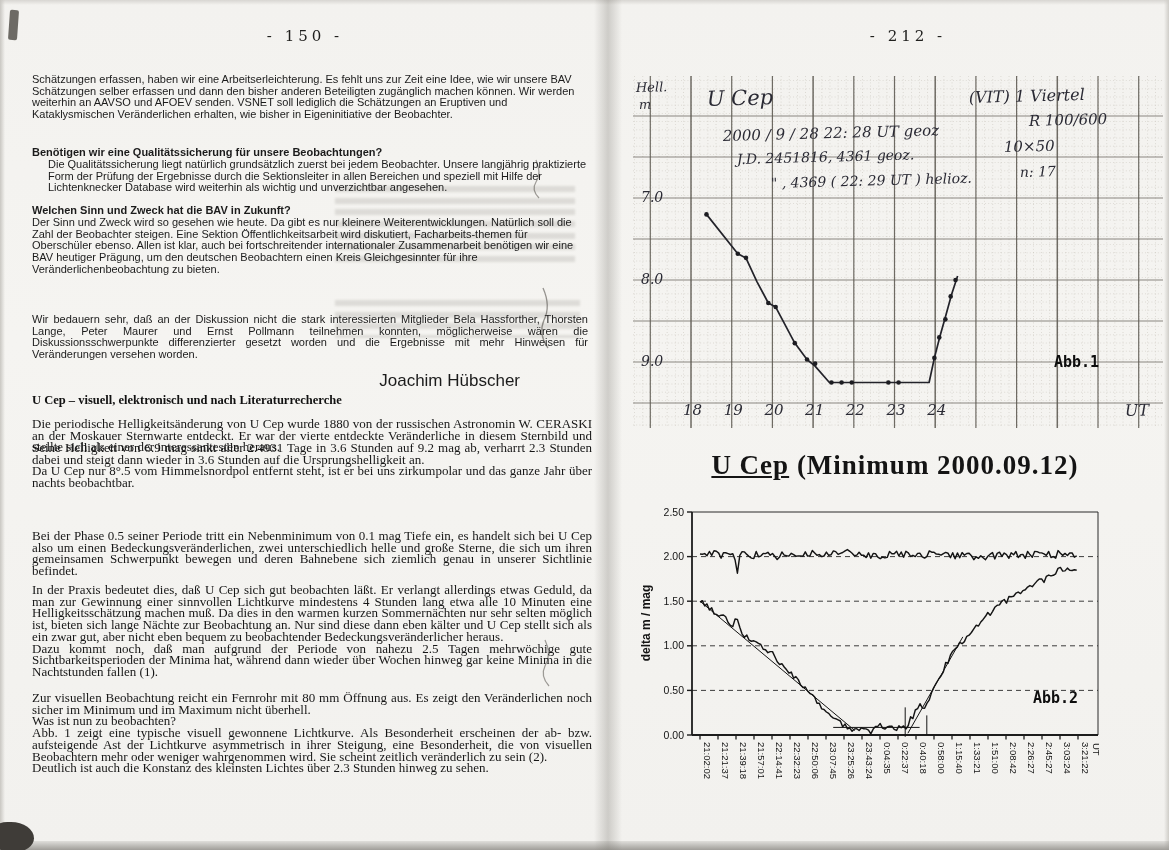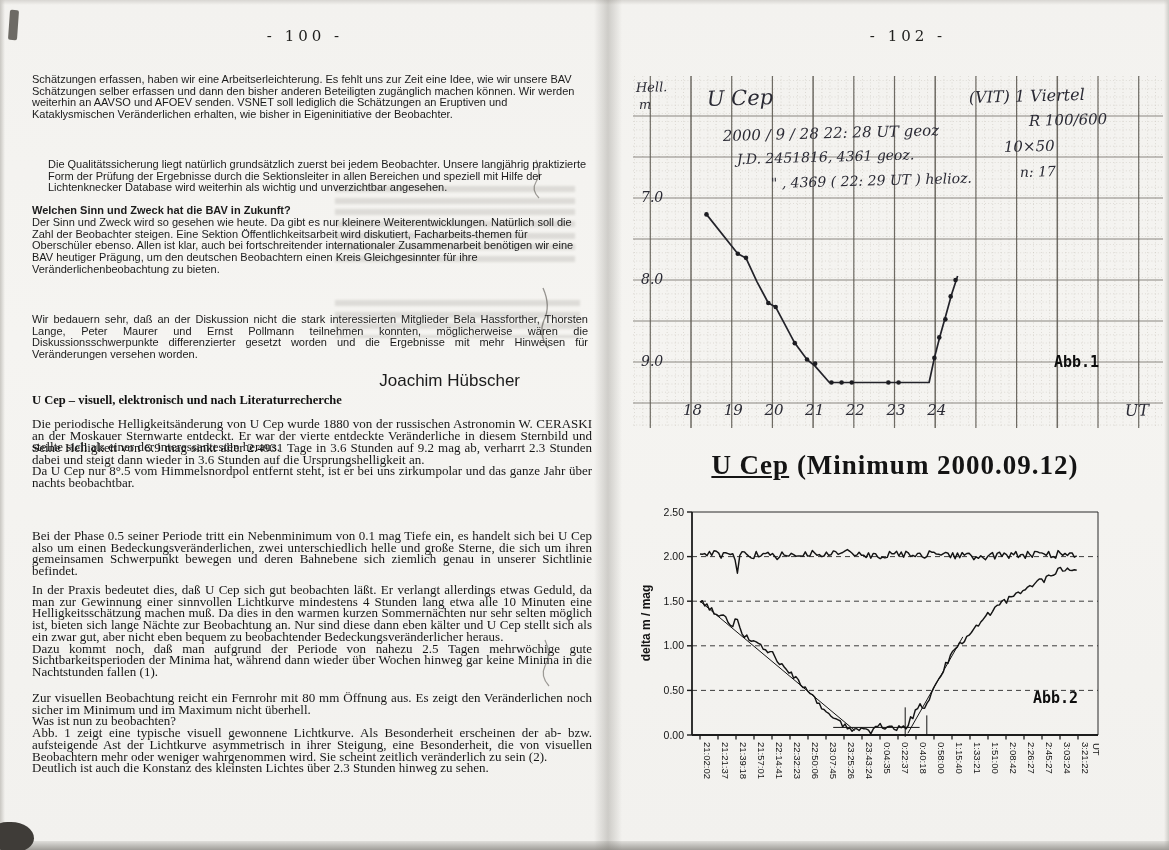--- a/index.html
+++ b/index.html
@@ -44,24 +44,25 @@
   <div class="abs smudgeTL" style="left:9px;top:10px;width:9px;height:30px;"></div>
   <div class="abs gutter" style="left:594px;top:0;width:28px;height:850px;"></div>
   <div class="abs bleed" style="left:335px;top:186px;width:240px;height:76px;"></div>
   <div class="abs bleed" style="left:335px;top:300px;width:245px;height:38px;"></div>
   <svg class="abs" style="left:0;top:0;" width="1169" height="850">
     <path d="M536,160 q6,14 0,22 q-5,8 3,16" fill="none" stroke="rgba(70,66,60,.5)" stroke-width="1.2"></path>
     <path d="M543,288 q8,18 1,32 q-6,14 4,28" fill="none" stroke="rgba(70,66,60,.55)" stroke-width="1.3"></path>
     <path d="M545,640 q7,14 0,26 q-5,10 4,20" fill="none" stroke="rgba(70,66,60,.5)" stroke-width="1.2"></path>
   </svg>
 
-  <div class="abs pageno" style="left:215px;top:27px;width:180px;">- 100 -</div>
+  <div class="abs pageno" style="left:215px;top:27px;width:180px;">- 150 -</div>
 
   <div class="abs sans" style="left:32px;top:74px;width:556px;">Schätzungen erfassen, haben wir eine Arbeitserleichterung. Es fehlt uns zur Zeit eine Idee, wie wir unsere BAV Schätzungen selber erfassen und dann den bisher anderen Beteiligten zugänglich machen können. Wir werden weiterhin an AAVSO und AFOEV senden. VSNET soll lediglich die Schätzungen an Eruptiven und Kataklysmischen Veränderlichen erhalten, wie bisher in Eigeninitiative der Beobachter.</div>
 
+  <div class="abs sans b" style="left:32px;top:147px;width:556px;">Benötigen wir eine Qualitätssicherung für unsere Beobachtungen?</div>
   <div class="abs sans" style="left:48px;top:159px;width:556px;">Die Qualitätssicherung liegt natürlich grundsätzlich zuerst bei jedem Beobachter. Unsere langjährig praktizierte Form der Prüfung der Ergebnisse durch die Sektionsleiter in allen Bereichen und speziell mit Hilfe der Lichtenknecker Database wird weiterhin als wichtig und unverzichtbar angesehen.</div>
 
   <div class="abs sans b" style="left:32px;top:205px;width:556px;">Welchen Sinn und Zweck hat die BAV in Zukunft?</div>
   <div class="abs sans" style="left:32px;top:217px;width:556px;">Der Sinn und Zweck wird so gesehen wie heute. Da gibt es nur kleinere Weiterentwicklungen. Natürlich soll die Zahl der Beobachter steigen. Eine Sektion Öffentlichkeitsarbeit wird diskutiert, Facharbeits-themen für Oberschüler ebenso. Allen ist klar, auch bei fortschreitender internationaler Zusammenarbeit benötigen wir eine BAV heutiger Prägung, um den deutschen Beobachtern einen Kreis Gleichgesinnter für ihre Veränderlichenbeobachtung zu bieten.</div>
 
   <div class="abs sans" style="left:32px;top:314px;width:556px;text-align:justify;">Wir bedauern sehr, daß an der Diskussion nicht die stark interessierten Mitglieder Bela Hassforther, Thorsten Lange, Peter Maurer und Ernst Pollmann teilnehmen konnten, möglicherweise wären die Diskussionsschwerpunkte differenzierter gesetzt worden und die Ergebnisse mit mehr Hinweisen für Veränderungen versehen worden.</div>
   <div class="abs sig" style="left:32px;top:371px;width:488px;">Joachim Hübscher</div>
 
   <div class="abs article-h" style="left:32px;top:393px;width:556px;">U Cep – visuell, elektronisch und nach Literaturrecherche</div>
 
@@ -69,21 +70,21 @@
   <div class="abs serif" style="left:32px;top:442px;width:560px;">Seine Helligkeit von 6.9 mag sinkt aller 2.4931 Tage in 3.6 Stunden auf 9.2 mag ab, verharrt 2.3 Stunden dabei und steigt dann wieder in 3.6 Stunden auf die Ursprungshelligkeit an.
 Da U Cep nur 8°.5 vom Himmelsnordpol entfernt steht, ist er bei uns zirkumpolar und das ganze Jahr über nachts beobachtbar.</div>
   <div class="abs serif" style="left:32px;top:530px;width:560px;">Bei der Phase 0.5 seiner Periode tritt ein Nebenminimum von 0.1 mag Tiefe ein, es handelt sich bei U Cep also um einen Bedeckungsveränderlichen, zwei unterschiedlich helle und große Sterne, die sich um ihren gemeinsamen Schwerpunkt bewegen und deren Bahnebene sich ziemlich genau in unserer Sichtlinie befindet.</div>
   <div class="abs serif" style="left:32px;top:584px;width:560px;">In der Praxis bedeutet dies, daß U Cep sich gut beobachten läßt. Er verlangt allerdings etwas Geduld, da man zur Gewinnung einer sinnvollen Lichtkurve mindestens 4 Stunden lang etwa alle 10 Minuten eine Helligkeitsschätzung machen muß. Da dies in den warmen kurzen Sommernächten nur sehr selten möglich ist, bieten sich lange Nächte zur Beobachtung an. Nur sind diese dann eben kälter und U Cep stellt sich als ein zwar gut, aber nicht eben bequem zu beobachtender Bedeckungsveränderlicher heraus.
 Dazu kommt noch, daß man aufgrund der Periode von nahezu 2.5 Tagen mehrwöchige gute Sichtbarkeitsperioden der Minima hat, während dann wieder über Wochen hinweg gar keine Minima in die Nachtstunden fallen (1).</div>
   <div class="abs serif" style="left:32px;top:692px;width:560px;">Zur visuellen Beobachtung reicht ein Fernrohr mit 80 mm Öffnung aus. Es zeigt den Veränderlichen noch sicher im Minimum und im Maximum nicht überhell.
 Was ist nun zu beobachten?
 Abb. 1 zeigt eine typische visuell gewonnene Lichtkurve. Als Besonderheit erscheinen der ab- bzw. aufsteigende Ast der Lichtkurve asymmetrisch in ihrer Steigung, eine Besonderheit, die von visuellen Beobachtern mehr oder weniger wahrgenommen wird. Sie scheint zeitlich veränderlich zu sein (2).
 Deutlich ist auch die Konstanz des kleinsten Lichtes über 2.3 Stunden hinweg zu sehen.</div>
 
-  <div class="abs pageno" style="left:818px;top:27px;width:180px;">- 102 -</div>
+  <div class="abs pageno" style="left:818px;top:27px;width:180px;">- 212 -</div>
 
   <svg id="abb1" class="abs" style="left:633px;top:76px;" width="530" height="352">
       <g>
         <line x1="1.6" y1="0" x2="1.6" y2="352" stroke="#bcb7ac" stroke-width="0.6" stroke-dasharray="1 2.2" opacity="0.75"></line>
         <line x1="9.74" y1="0" x2="9.74" y2="352" stroke="#bcb7ac" stroke-width="0.6" stroke-dasharray="1 2.2" opacity="0.75"></line>
         <line x1="17.880000000000003" y1="0" x2="17.880000000000003" y2="352" stroke="#bcb7ac" stroke-width="0.6" stroke-dasharray="1 2.2" opacity="0.75"></line>
         <line x1="26.020000000000003" y1="0" x2="26.020000000000003" y2="352" stroke="#bcb7ac" stroke-width="0.6" stroke-dasharray="1 2.2" opacity="0.75"></line>
         <line x1="34.160000000000004" y1="0" x2="34.160000000000004" y2="352" stroke="#bcb7ac" stroke-width="0.6" stroke-dasharray="1 2.2" opacity="0.75"></line>
         <line x1="42.300000000000004" y1="0" x2="42.300000000000004" y2="352" stroke="#bcb7ac" stroke-width="0.6" stroke-dasharray="1 2.2" opacity="0.75"></line>
         <line x1="50.440000000000005" y1="0" x2="50.440000000000005" y2="352" stroke="#bcb7ac" stroke-width="0.6" stroke-dasharray="1 2.2" opacity="0.75"></line>

